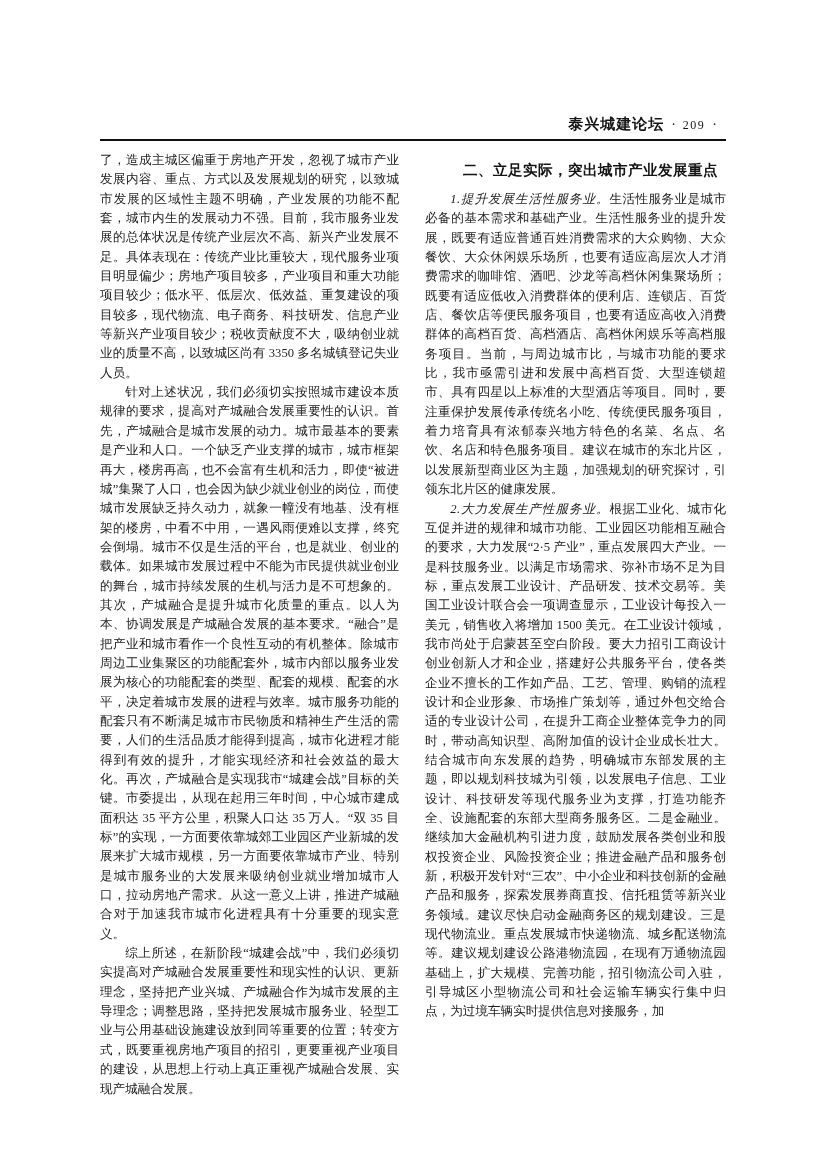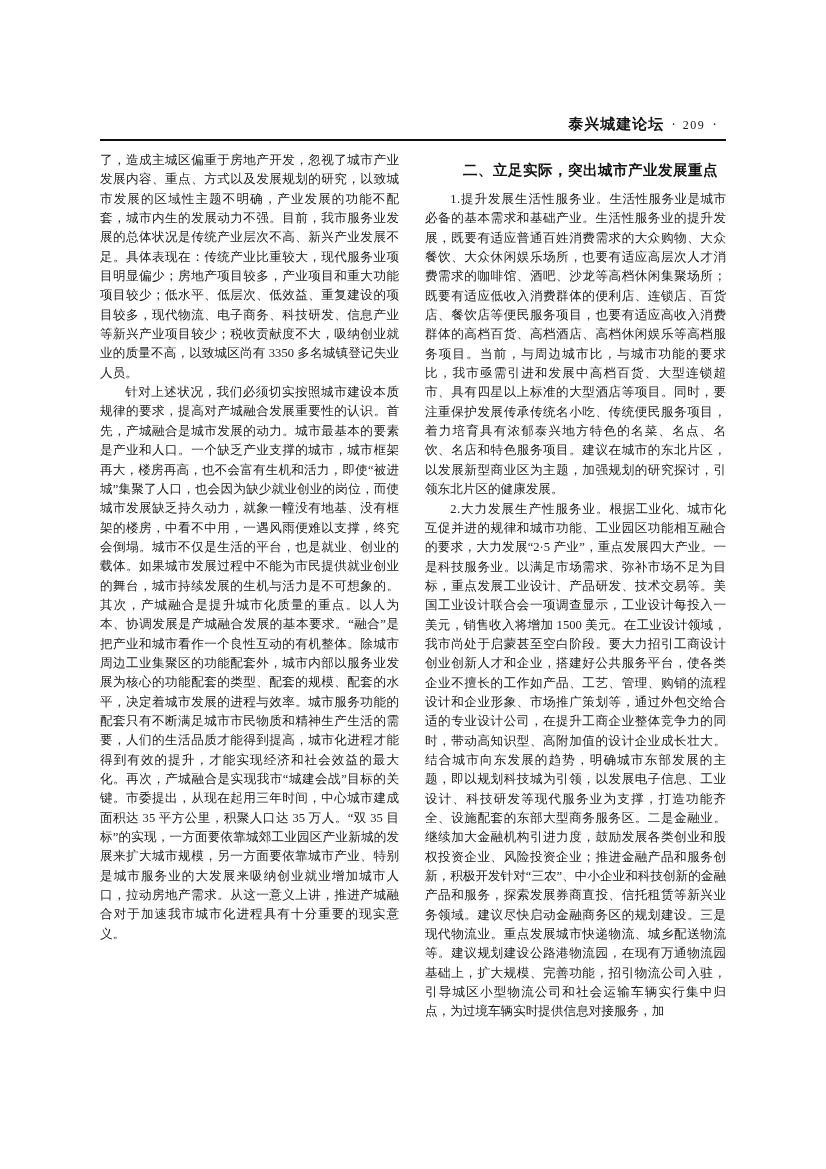--- a/index.html
+++ b/index.html
@@ -79,40 +79,42 @@
     font-family: "Liberation Sans", "DejaVu Sans", sans-serif;
     font-weight: 700;
     font-size: 14.5px;
     line-height: 21px;
     text-indent: 2em;
     letter-spacing: 0.5px;
     color: #141414;
     white-space: nowrap;
   }
   .kai {
+    font-style: italic;
     letter-spacing: 0.5px;
   }
 </style>
 </head>
 <body>
 
 <div class="page">
   <div class="content">
 
     <div class="running-head">
       <span class="journal-title">泰兴城建论坛</span><span class="head-dot">·</span><span class="page-number">209</span><span class="head-dot">·</span>
     </div>
 
     <div class="head-rule"></div>
 
     <div class="columns">
 
       <div class="col left">
         <p class="continuation">了，造成主城区偏重于房地产开发，忽视了城市产业发展内容、重点、方式以及发展规划的研究，以致城市发展的区域性主题不明确，产业发展的功能不配套，城市内生的发展动力不强。目前，我市服务业发展的总体状况是传统产业层次不高、新兴产业发展不足。具体表现在：传统产业比重较大，现代服务业项目明显偏少；房地产项目较多，产业项目和重大功能项目较少；低水平、低层次、低效益、重复建设的项目较多，现代物流、电子商务、科技研发、信息产业等新兴产业项目较少；税收贡献度不大，吸纳创业就业的质量不高，以致城区尚有 3350 多名城镇登记失业人员。</p>
         <p>针对上述状况，我们必须切实按照城市建设本质规律的要求，提高对产城融合发展重要性的认识。首先，产城融合是城市发展的动力。城市最基本的要素是产业和人口。一个缺乏产业支撑的城市，城市框架再大，楼房再高，也不会富有生机和活力，即使“被进城”集聚了人口，也会因为缺少就业创业的岗位，而使城市发展缺乏持久动力，就象一幢没有地基、没有框架的楼房，中看不中用，一遇风雨便难以支撑，终究会倒塌。城市不仅是生活的平台，也是就业、创业的载体。如果城市发展过程中不能为市民提供就业创业的舞台，城市持续发展的生机与活力是不可想象的。其次，产城融合是提升城市化质量的重点。以人为本、协调发展是产城融合发展的基本要求。“融合”是把产业和城市看作一个良性互动的有机整体。除城市周边工业集聚区的功能配套外，城市内部以服务业发展为核心的功能配套的类型、配套的规模、配套的水平，决定着城市发展的进程与效率。城市服务功能的配套只有不断满足城市市民物质和精神生产生活的需要，人们的生活品质才能得到提高，城市化进程才能得到有效的提升，才能实现经济和社会效益的最大化。再次，产城融合是实现我市“城建会战”目标的关键。市委提出，从现在起用三年时间，中心城市建成面积达 35 平方公里，积聚人口达 35 万人。“双 35 目标”的实现，一方面要依靠城郊工业园区产业新城的发展来扩大城市规模，另一方面要依靠城市产业、特别是城市服务业的大发展来吸纳创业就业增加城市人口，拉动房地产需求。从这一意义上讲，推进产城融合对于加速我市城市化进程具有十分重要的现实意义。</p>
+        <p>综上所述，在新阶段“城建会战”中，我们必须切实提高对产城融合发展重要性和现实性的认识、更新理念，坚持把产业兴城、产城融合作为城市发展的主导理念；调整思路，坚持把发展城市服务业、轻型工业与公用基础设施建设放到同等重要的位置；转变方式，既要重视房地产项目的招引，更要重视产业项目的建设，从思想上行动上真正重视产城融合发展、实现产城融合发展。</p>
       </div>
 
       <div class="col right">
         <h2 class="section-heading">二、立足实际，突出城市产业发展重点</h2>
         <p><span class="kai">1.提升发展生活性服务业。</span><span>生活性服务业是城市必备的基本需求和基础产业。生活性服务业的提升发展，既要有适应普通百姓消费需求的大众购物、大众餐饮、大众休闲娱乐场所，也要有适应高层次人才消费需求的咖啡馆、酒吧、沙龙等高档休闲集聚场所；既要有适应低收入消费群体的便利店、连锁店、百货店、餐饮店等便民服务项目，也要有适应高收入消费群体的高档百货、高档酒店、高档休闲娱乐等高档服务项目。当前，与周边城市比，与城市功能的要求比，我市亟需引进和发展中高档百货、大型连锁超市、具有四星以上标准的大型酒店等项目。同时，要注重保护发展传承传统名小吃、传统便民服务项目，着力培育具有浓郁泰兴地方特色的名菜、名点、名饮、名店和特色服务项目。建议在城市的东北片区，以发展新型商业区为主题，加强规划的研究探讨，引领东北片区的健康发展。</span></p>
         <p><span class="kai">2.大力发展生产性服务业。</span><span>根据工业化、城市化互促并进的规律和城市功能、工业园区功能相互融合的要求，大力发展“2·5 产业”，重点发展四大产业。一是科技服务业。以满足市场需求、弥补市场不足为目标，重点发展工业设计、产品研发、技术交易等。美国工业设计联合会一项调查显示，工业设计每投入一美元，销售收入将增加 1500 美元。在工业设计领域，我市尚处于启蒙甚至空白阶段。要大力招引工商设计创业创新人才和企业，搭建好公共服务平台，使各类企业不擅长的工作如产品、工艺、管理、购销的流程设计和企业形象、市场推广策划等，通过外包交给合适的专业设计公司，在提升工商企业整体竞争力的同时，带动高知识型、高附加值的设计企业成长壮大。结合城市向东发展的趋势，明确城市东部发展的主题，即以规划科技城为引领，以发展电子信息、工业设计、科技研发等现代服务业为支撑，打造功能齐全、设施配套的东部大型商务服务区。二是金融业。继续加大金融机构引进力度，鼓励发展各类创业和股权投资企业、风险投资企业；推进金融产品和服务创新，积极开发针对“三农”、中小企业和科技创新的金融产品和服务，探索发展券商直投、信托租赁等新兴业务领域。建议尽快启动金融商务区的规划建设。三是现代物流业。重点发展城市快递物流、城乡配送物流等。建议规划建设公路港物流园，在现有万通物流园基础上，扩大规模、完善功能，招引物流公司入驻，引导城区小型物流公司和社会运输车辆实行集中归点，为过境车辆实时提供信息对接服务，加</span></p>
       </div>
 
     </div>
   </div>

